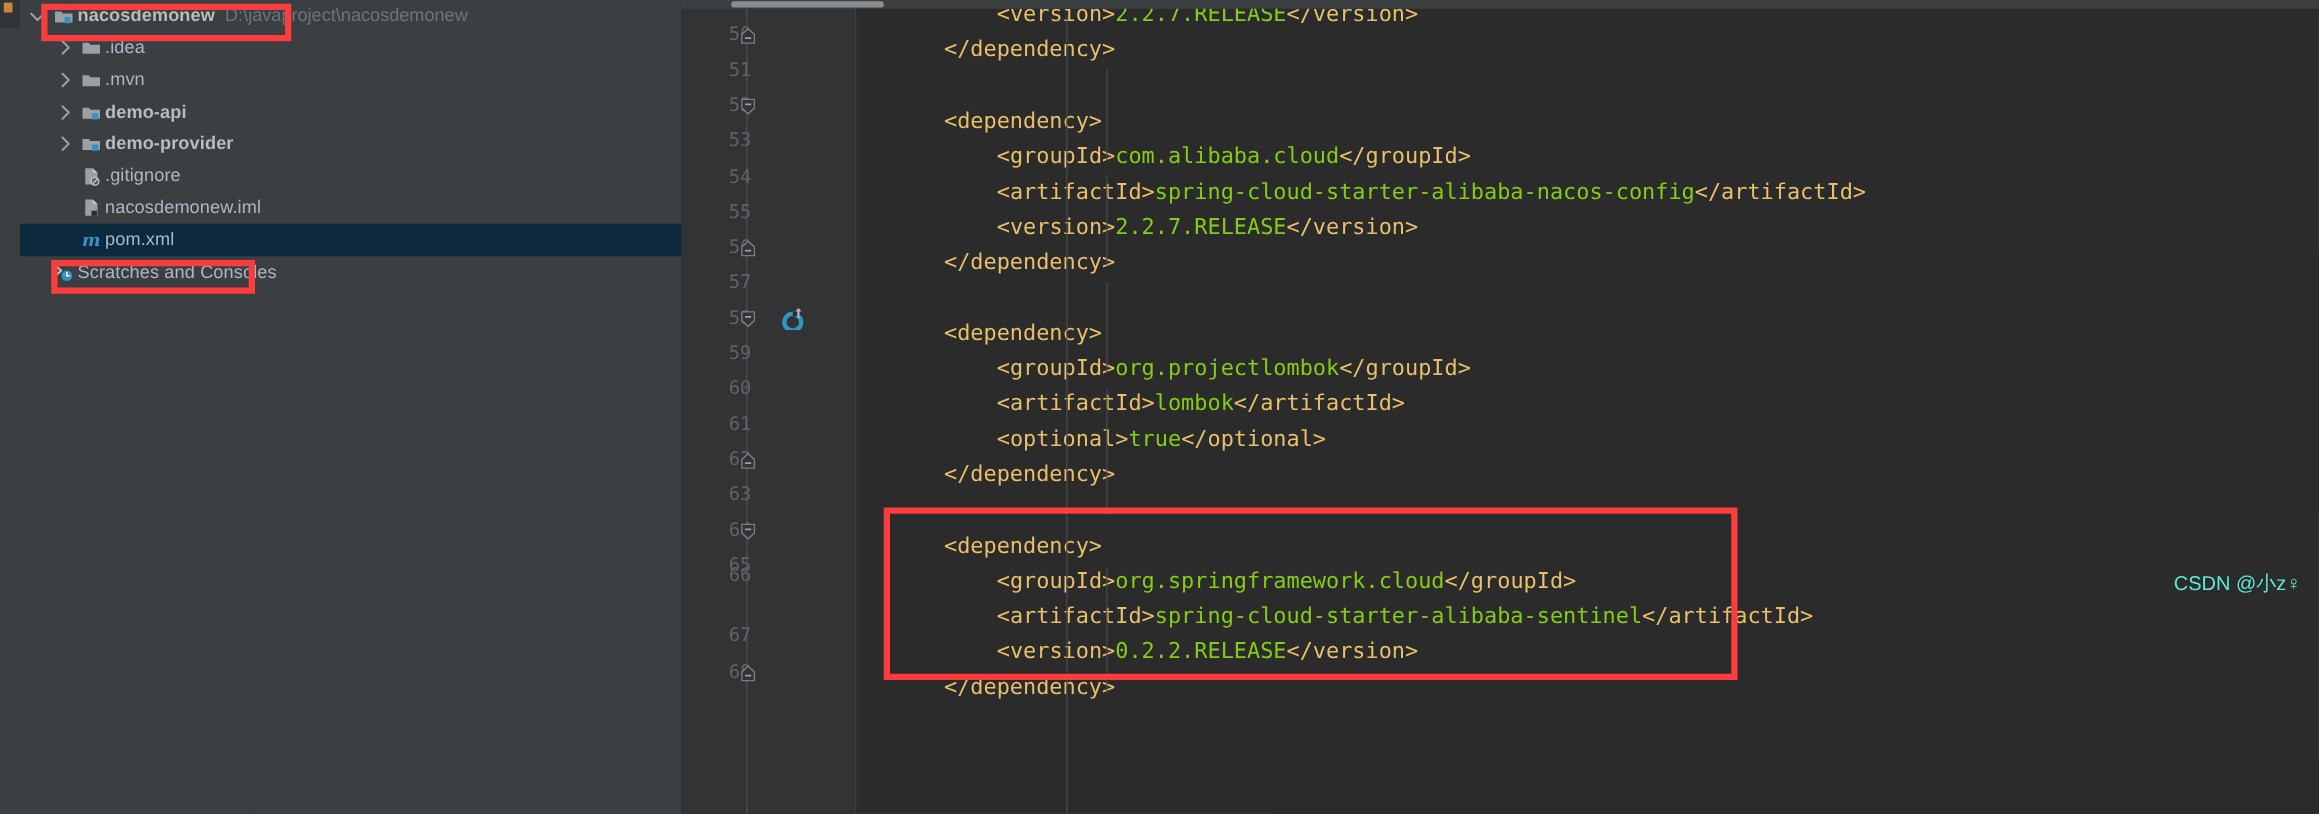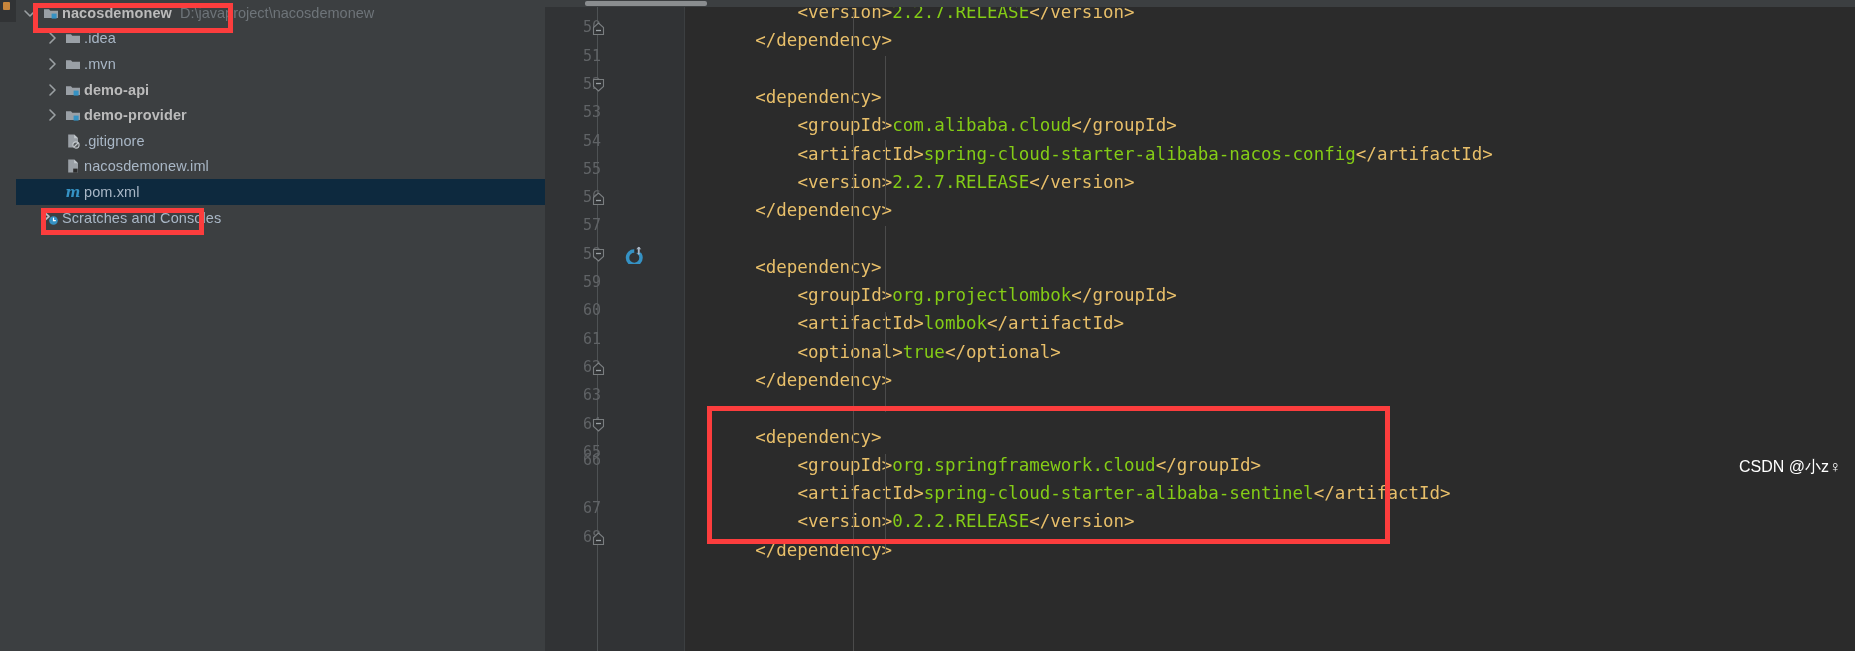--- a/index.html
+++ b/index.html
@@ -50,21 +50,21 @@
      line-height:28.3px; white-space:pre; z-index:1; }
   .cl { position:absolute; left:28px; height:28.3px; display:block; }
   .tag { color:#e8bf6a; }
   .txt { color:#84cc16; }
   .indent { position:absolute; width:1px; background:#4b4b4b; left:168px; }
 
   
   .redbox { position:absolute; border:5px solid #fc3d3d; z-index:20; pointer-events:none; }
 
   .watermark { position:absolute; right:14px; bottom:6px; font-size:16px;
-     color:#ffffff; z-index:30; font-family:"Liberation Sans", sans-serif; }
+     color:#5eead4; z-index:30; font-family:"Liberation Sans", sans-serif; }
 </style>
 </head>
 <body>
 
 <div id="app">
 
   <div class="toolstrip">
     <div class="stub"></div>
     <div class="dot"></div>
   </div>

